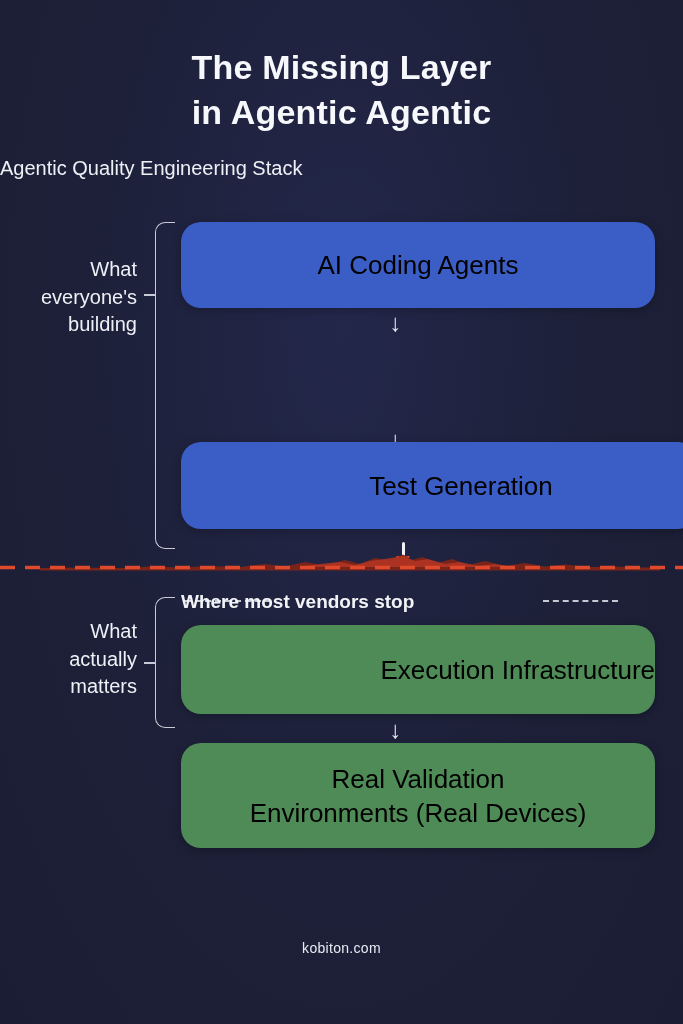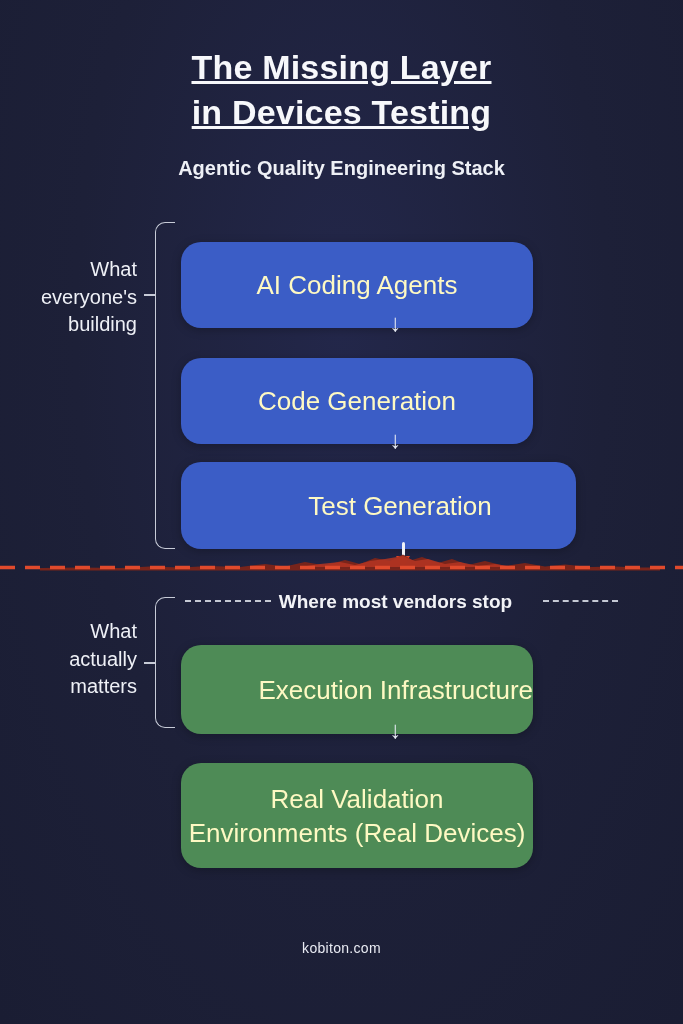--- a/index.html
+++ b/index.html
@@ -7,33 +7,32 @@
     position: relative;
     width: 683px; height: 1024px;
     overflow: hidden;
     background: radial-gradient(ellipse at 50% 32%, #23274a 0%, #1d2038 55%, #1a1d33 100%);
     font-family: "Liberation Sans", sans-serif;
     color: #f4f5f9;
   }
   .title {
     position: absolute; top: 45px; left: 0; width: 100%;
     text-align: center; font-size: 34px; font-weight: 700;
-    line-height: 45px; letter-spacing: 0.2px; color: #f7f8fb; text-decoration: underline;
+    line-height: 45px; letter-spacing: 0.2px; color: #f7f8fb;
   }
   .subtitle {
     position: absolute; top: 157px; left: 0; width: 100%;
-    text-align: center; font-size: 20px; font-weight: 700; color: #eef0f6;
+    font-size: 20px; font-weight: 400; color: #eef0f6;
   }
   .box {
-    position: absolute; left: 181px; width: 352px;
+    position: absolute; left: 181px; width: 474px;
     border-radius: 20px;
     display: flex; flex-direction: column; align-items: center; justify-content: center;
-    text-align: center; font-size: 26px; font-weight: 500; color: #fef9c3;
+    text-align: center; font-size: 26px; font-weight: 500; color: #000000;
     box-shadow: 0 2px 10px rgba(0,0,0,0.25);
-    margin-top: 20px;
   }
   .box.blue  { background: #3b5dc6; }
   .box.green { background: #4e8b56; }
   .box .line { line-height: 34px; }
   .flow-arrow {
     position: absolute; left: 181px; width: 429px;
     text-align: center; font-size: 24px; line-height: 28px; color: #e6e9f2;
   }
   .bracket {
     position: absolute; left: 155px; width: 20px;
@@ -54,57 +53,54 @@
     position: absolute; left: 402px; top: 542px; width: 2.5px; height: 14px;
     background: #f0f2f7; border-radius: 2px;
   }
   .break-arrow-head {
     position: absolute; left: 396px; top: 556px; width: 0; height: 0;
     border-left: 7px solid transparent; border-right: 7px solid transparent;
     border-top: 11px solid #d8452a;
   }
   .vendor-label {
     position: absolute; top: 591px; left: 181px; width: 429px;
-    text-align: center; font-size: 19px; font-weight: 700; color: #f2f3f7;
+    text-align: left; font-size: 19px; font-weight: 700; color: #f2f3f7;
   }
   .vendor-dash { position: absolute; top: 600px; border-top: 2.5px dashed #c5c9d4; }
   .vendor-dash.left  { left: 185px; width: 86px; }
   .vendor-dash.right { left: 543px; width: 75px; }
   .footer {
     position: absolute; top: 940px; left: 0; width: 100%;
     text-align: center; font-size: 14px; color: #e9ebf3; letter-spacing: 0.3px;
   }
 </style>
 </head>
 <body>
 
 <div class="stage">
 
   <div class="title">
     <div>The Missing Layer</div>
-    <div>in Devices Testing</div>
+    <div>in Agentic Agentic</div>
   </div>
 
   <div class="subtitle">Agentic Quality Engineering Stack</div>
 
   <div class="bracket" style="top:222px; height:327px;"></div>
   <div class="bracket-tick" style="top:294px;"></div>
   <div class="side-label" style="top:256px;">
     <div>What</div>
     <div>everyone's</div>
     <div>building</div>
   </div>
 
   <div class="box blue" style="top:222px; height:86px;">
     <div class="line">AI Coding Agents</div>
   </div>
   <div class="flow-arrow" style="top:309px;">↓</div>
-  <div class="box blue" style="top:338px; height:86px;">
-    <div class="line">Code Generation</div>
-  </div>
   <div class="flow-arrow" style="top:426px;">↓</div>
   <div class="box blue" style="top:442px; height:87px;padding-left:43px;">
     <div class="line">Test Generation</div>
   </div>
 
   <div class="break-arrow-stem"></div>
   <div class="break-arrow-head"></div>
 
   <svg class="divider-svg" viewBox="0 0 683 30">
     <path d="M40,16 L80,15.5 L120,16 L150,14.5 L180,15.5 L210,14 L240,15 L265,12 L285,14.5

